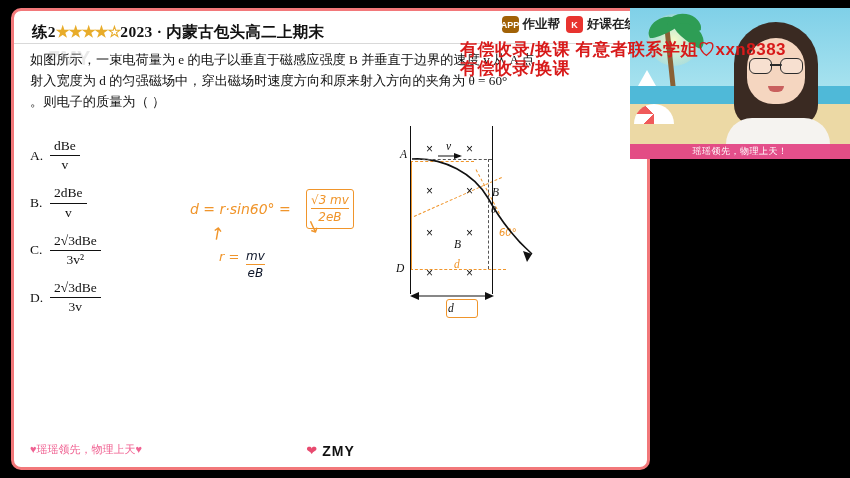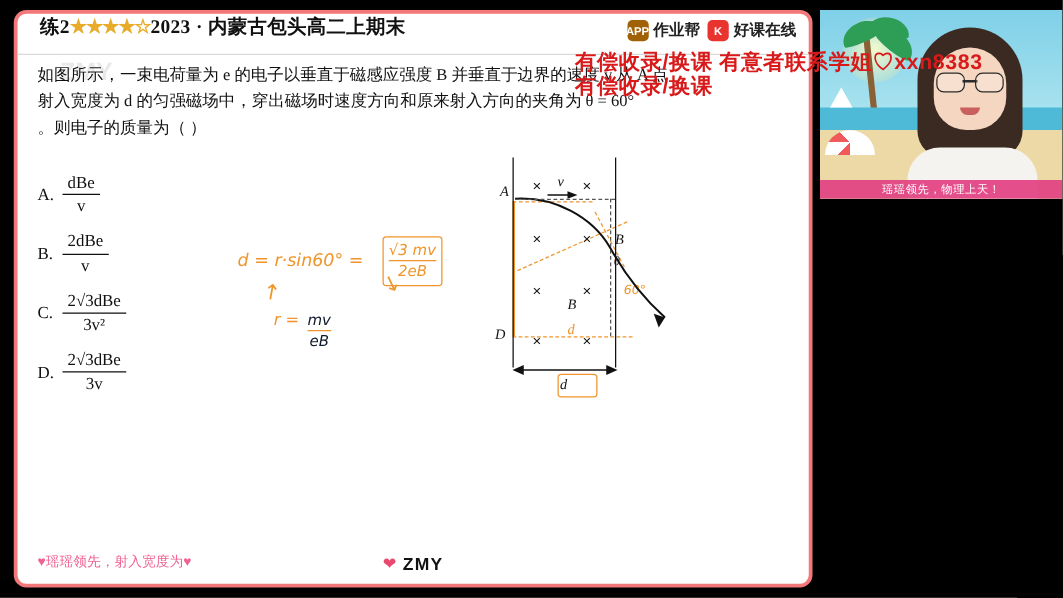--- a/index.html
+++ b/index.html
@@ -33,21 +33,21 @@
     overflow: hidden;
   }
   
   #slide-header {
     position: absolute;
     left: 0;
     top: 0;
     width: 100%;
     height: 32px;
     display: flex;
-    align-items: flex-start;
+    align-items: flex-end;
   }
   #exam-title {
     margin-left: 18px;
     font-size: 15.5px;
     font-weight: bold;
     color: #111;
     letter-spacing: 0.3px;
     white-space: nowrap;
   }
   .stars {
@@ -267,21 +267,21 @@
     left: 0;
     top: 19px;
     text-align: center;
   }
 
   
   #camera {
     position: absolute;
     right: 0;
     top: 8px;
-    width: 194px;
+    width: 220px;
     height: 151px;
     overflow: hidden;
     background: linear-gradient(180deg, #7fd0e8 0%, #a9e3ef 55%, #f2dfae 56%, #efd7a2 100%);
   }
   .sun-glow {
     position: absolute;
     left: 18px;
     top: 6px;
     width: 52px;
     height: 52px;
@@ -552,21 +552,21 @@
       <div class="fig-label" style="left:8px; top:22px;">A</div>
       <div class="fig-label" style="left:54px; top:14px;">v</div>
       <div class="fig-label" style="left:100px; top:60px;">B</div>
       <div class="fig-label" style="left:99px; top:78px; font-size:10px;">θ</div>
       <div class="fig-label" style="left:62px; top:112px;">B</div>
       <div class="fig-label" style="left:4px; top:136px;">D</div>
       <div class="fig-label" style="left:56px; top:176px;">d</div>
       <div class="fig-label" style="left:62px; top:132px; color:#f0952b;">d</div>
     </div>
 
-    <div id="slide-footer-left">♥瑶瑶领先，射入宽度为♥</div>
+    <div id="slide-footer-left">♥瑶瑶领先，物理上天♥</div>
     <div id="slide-footer-center">
       <span class="heart">❤</span>
       <span id="zmy-logo">ZMY</span>
     </div>
   </div>
 
   <div id="ad-overlay">
     <span>有偿收录/换课 有意者联系学姐♡xxn8383</span>
     <span class="line2">有偿收录/换课</span>
   </div>

